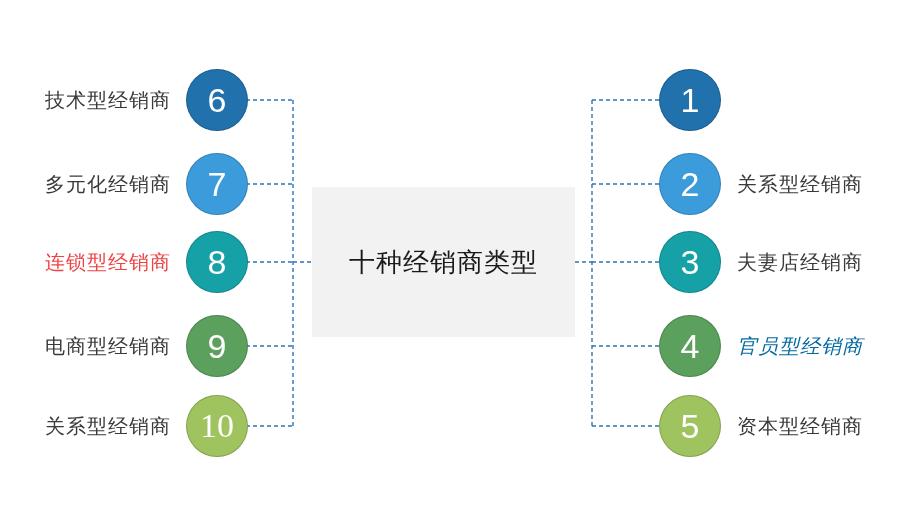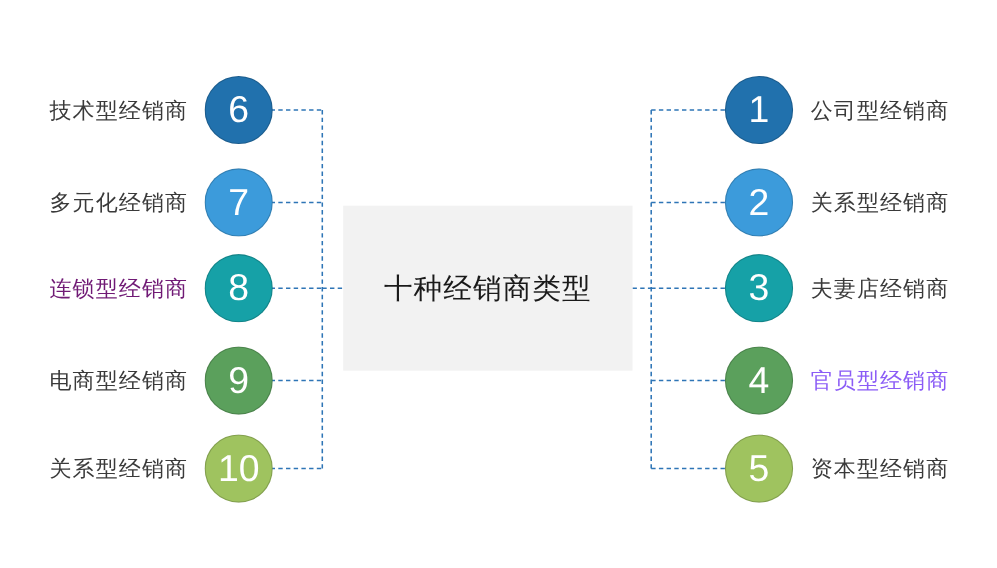--- a/index.html
+++ b/index.html
@@ -104,61 +104,60 @@
       <span class="num">6</span>
     </span>
   </div>
   <div class="item item-left" style="top:153px">
     <span class="label" style="color: rgb(58, 58, 58);">多元化经销商</span>
     <span class="circle" style="background-color: rgb(60, 155, 219);">
       <span class="num">7</span>
     </span>
   </div>
   <div class="item item-left" style="top:231px">
-    <span class="label" style="color: #701a75;">连锁型经销商</span>
+    <span class="label" style="color: #ef4444;">连锁型经销商</span>
     <span class="circle" style="background-color: rgb(22, 161, 167);">
       <span class="num">8</span>
     </span>
   </div>
   <div class="item item-left" style="top:315px">
     <span class="label" style="color: rgb(58, 58, 58); margin-left: 44px;">电商型经销商</span>
     <span class="circle" style="background-color: rgb(91, 160, 92);">
       <span class="num">9</span>
     </span>
   </div>
   <div class="item item-left" style="top:395px">
     <span class="label" style="color: rgb(58, 58, 58);">关系型经销商</span>
-    <span class="circle" style="background-color: rgb(159, 195, 95);">
+    <span class="circle" style="background-color: rgb(159, 195, 95); font-family: Liberation Serif, serif;">
       <span class="num">10</span>
     </span>
   </div>
 
   <div class="item item-right" style="top:69px">
     <span class="circle" style="background-color: rgb(33, 113, 173);">
       <span class="num">1</span>
     </span>
-    <span class="label" style="color: rgb(58, 58, 58);">公司型经销商</span>
   </div>
   <div class="item item-right" style="top:153px">
     <span class="circle" style="background-color: rgb(60, 155, 219);">
       <span class="num">2</span>
     </span>
     <span class="label" style="color: rgb(58, 58, 58);">关系型经销商</span>
   </div>
   <div class="item item-right" style="top:231px">
     <span class="circle" style="background-color: rgb(22, 161, 167);">
       <span class="num">3</span>
     </span>
     <span class="label" style="color: rgb(58, 58, 58);">夫妻店经销商</span>
   </div>
   <div class="item item-right" style="top:315px">
     <span class="circle" style="background-color: rgb(91, 160, 92);">
       <span class="num">4</span>
     </span>
-    <span class="label" style="color: #8b5cf6;">官员型经销商</span>
+    <span class="label" style="color: #0369a1; font-style: italic;">官员型经销商</span>
   </div>
   <div class="item item-right" style="top:395px">
     <span class="circle" style="background-color: rgb(159, 195, 95);">
       <span class="num">5</span>
     </span>
     <span class="label" style="color: rgb(58, 58, 58);">资本型经销商</span>
   </div>
 
 </div>
 

